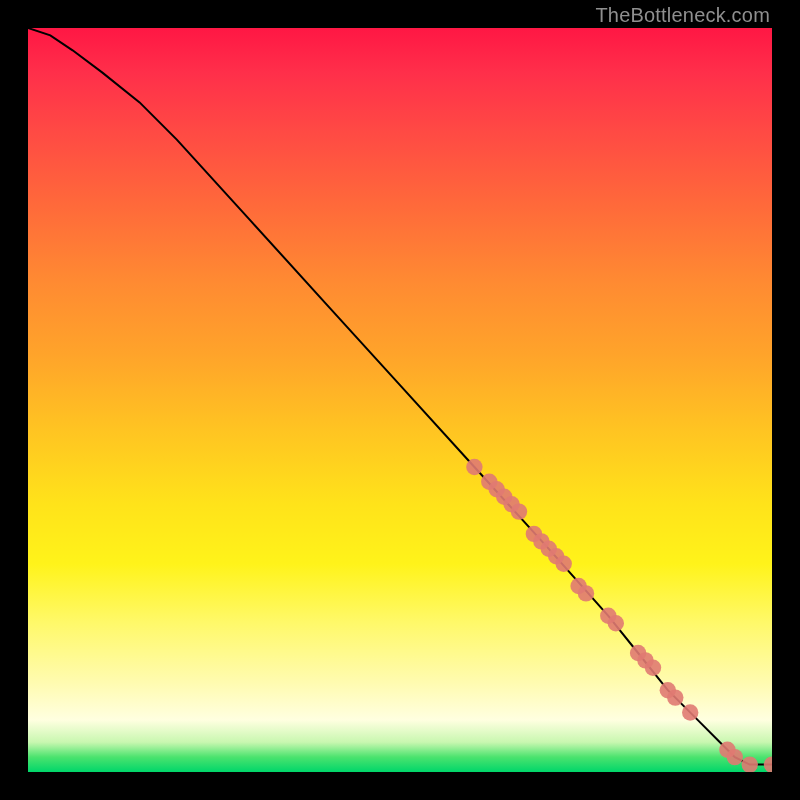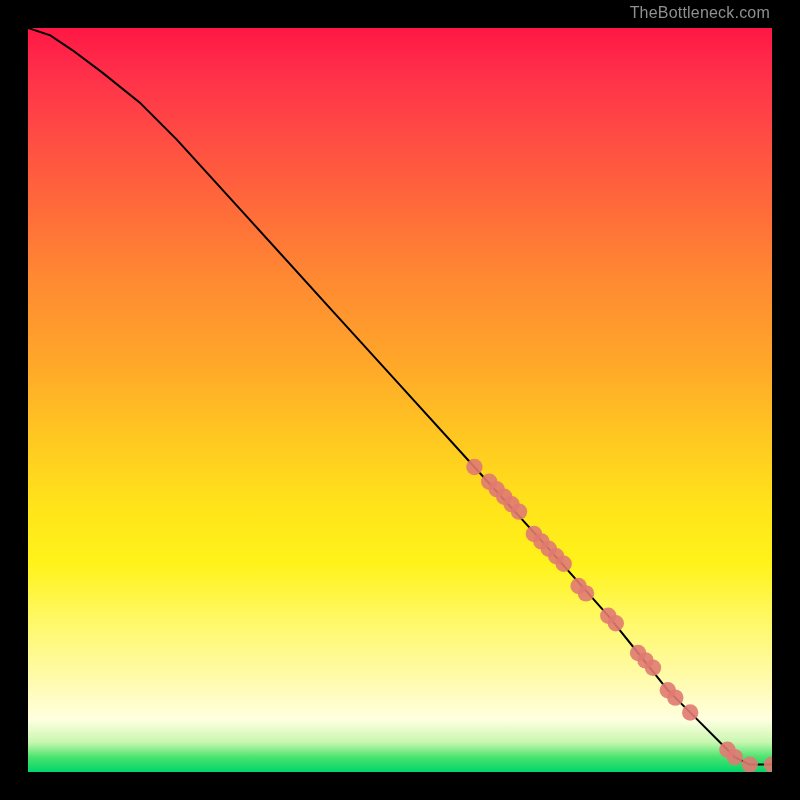--- a/index.html
+++ b/index.html
@@ -40,21 +40,21 @@
       #c8f7b0 96%,
       #4be36e 98%,
       #00d66a 100%
     );
   }
   .watermark {
     position: absolute;
     right: 30px;
     top: 4px;
     color: #8f8f8f;
-    font-size: 16px;
+    font-size: 20px;
     font-weight: 400;
     letter-spacing: 0.2px;
   }
   svg.curve {
     position: absolute;
     left: 0;
     top: 0;
     width: 744px;
     height: 744px;
   }

